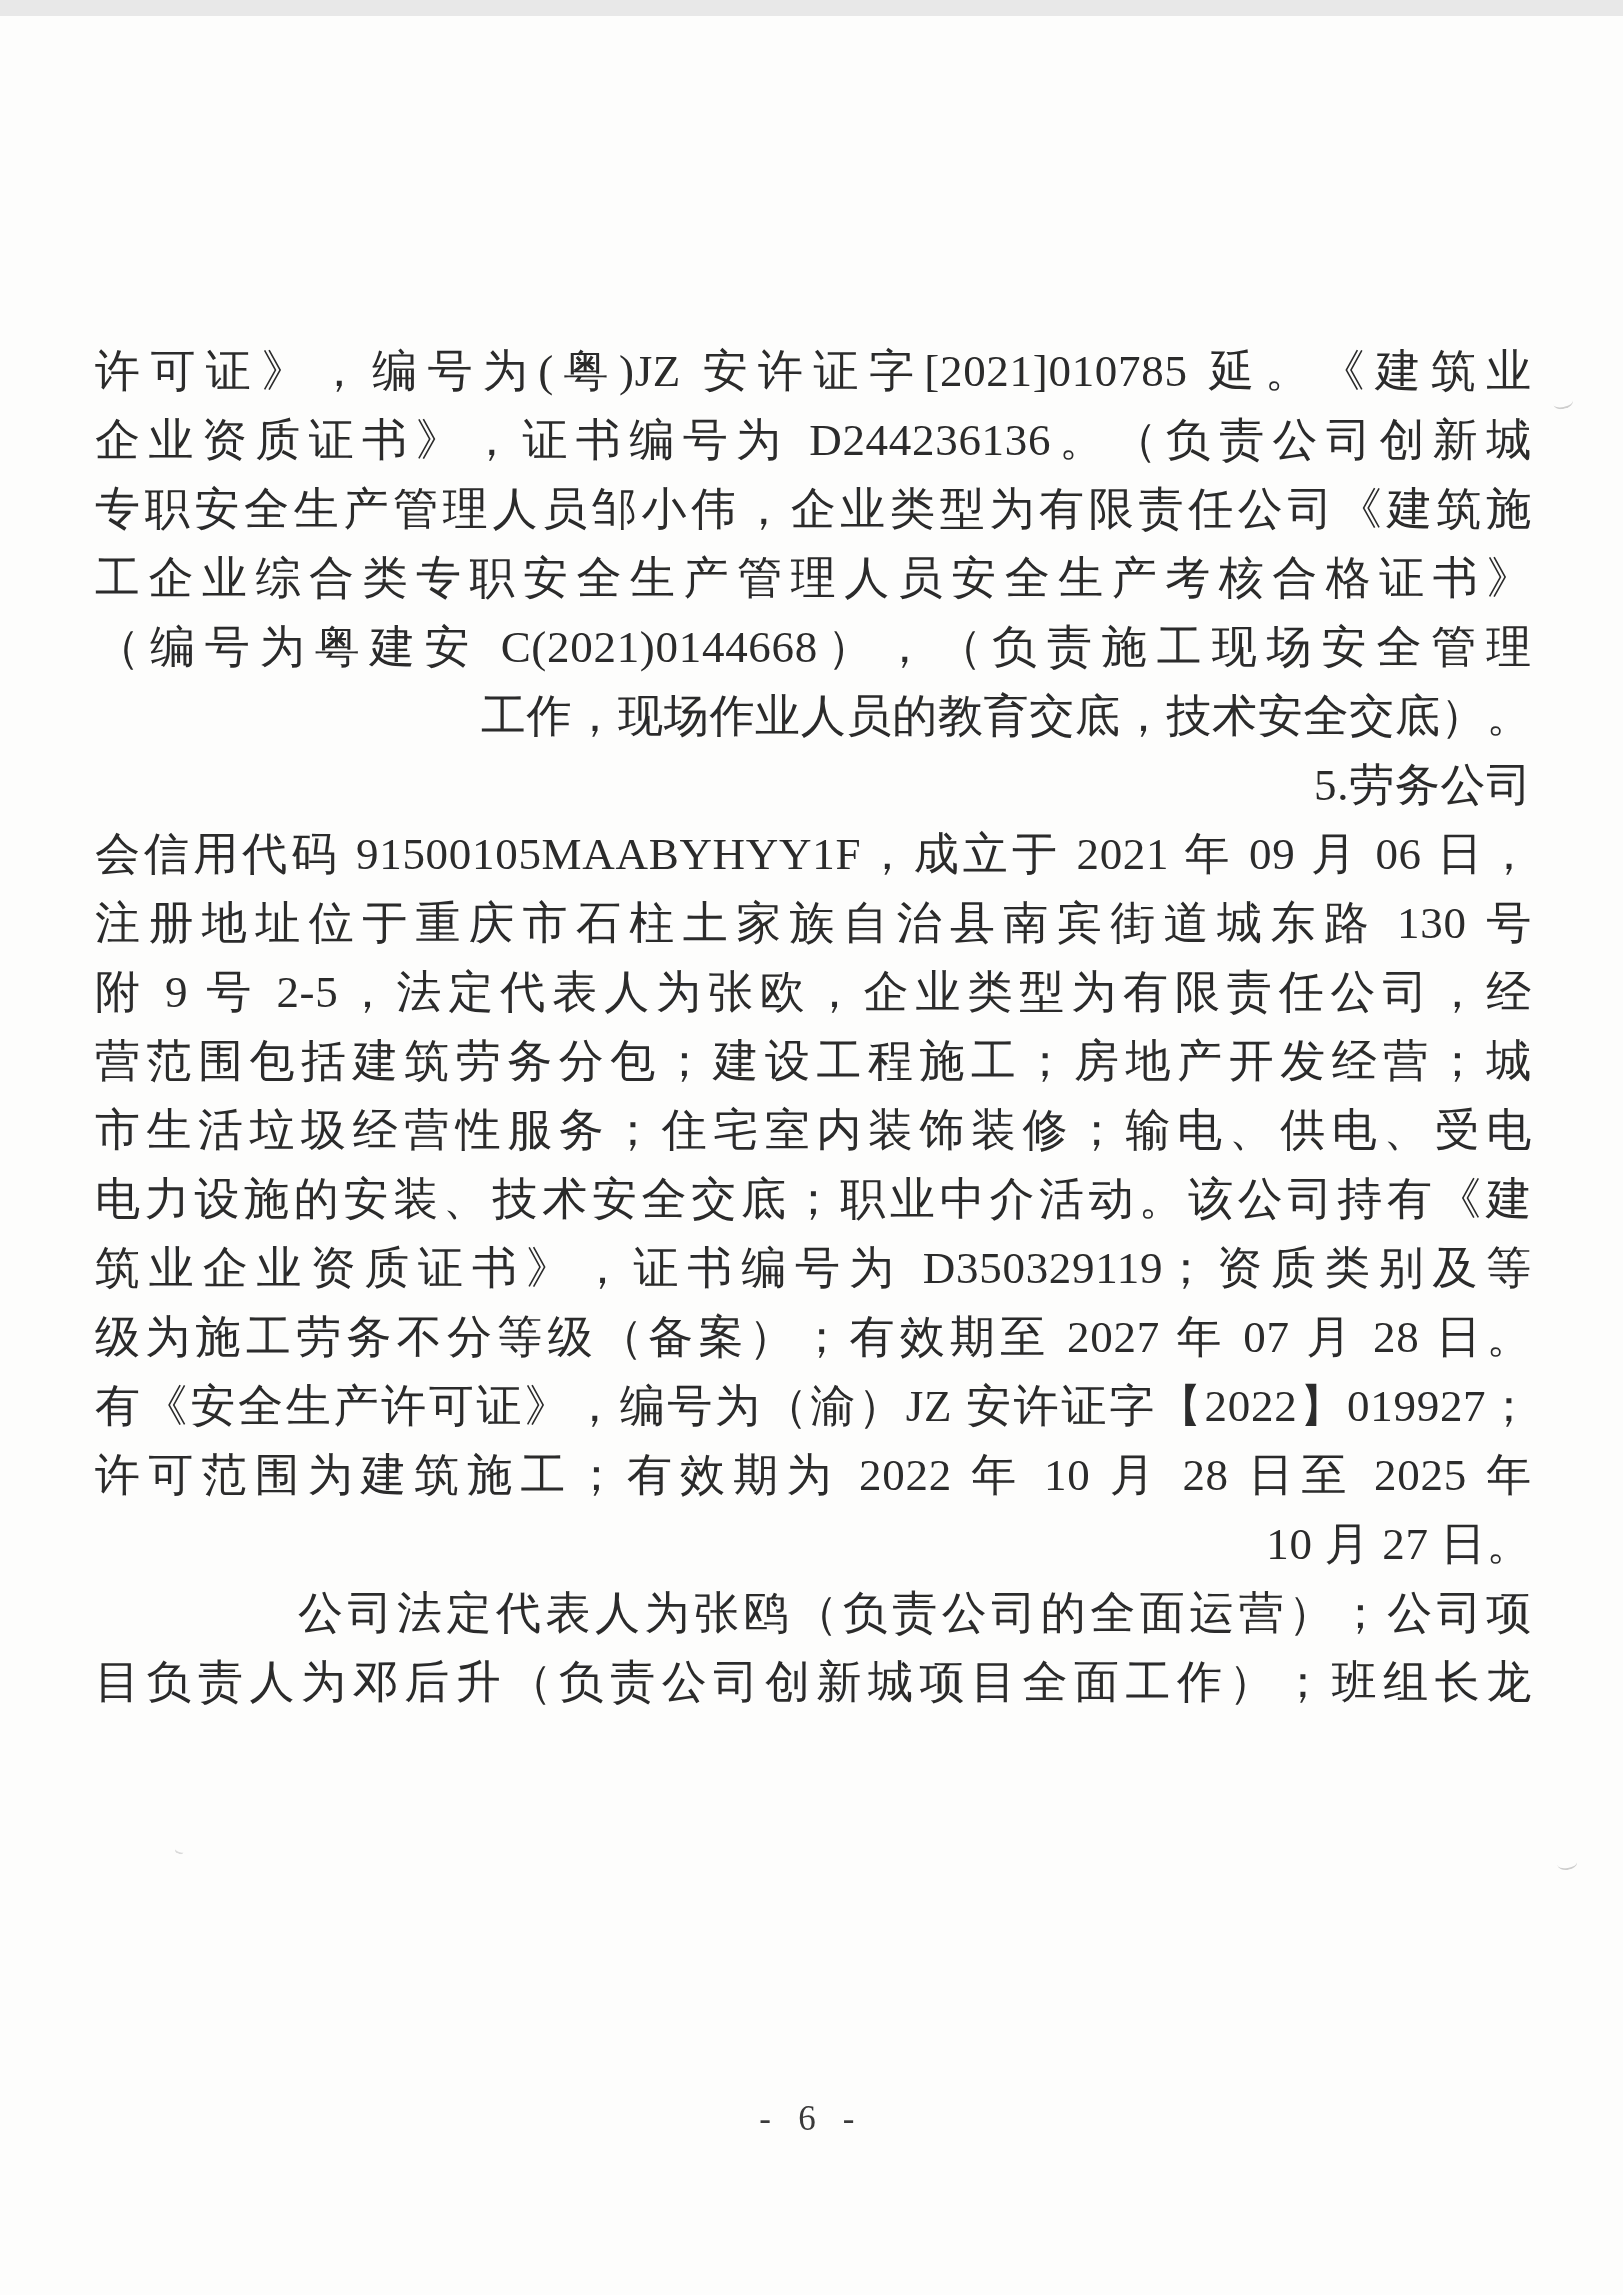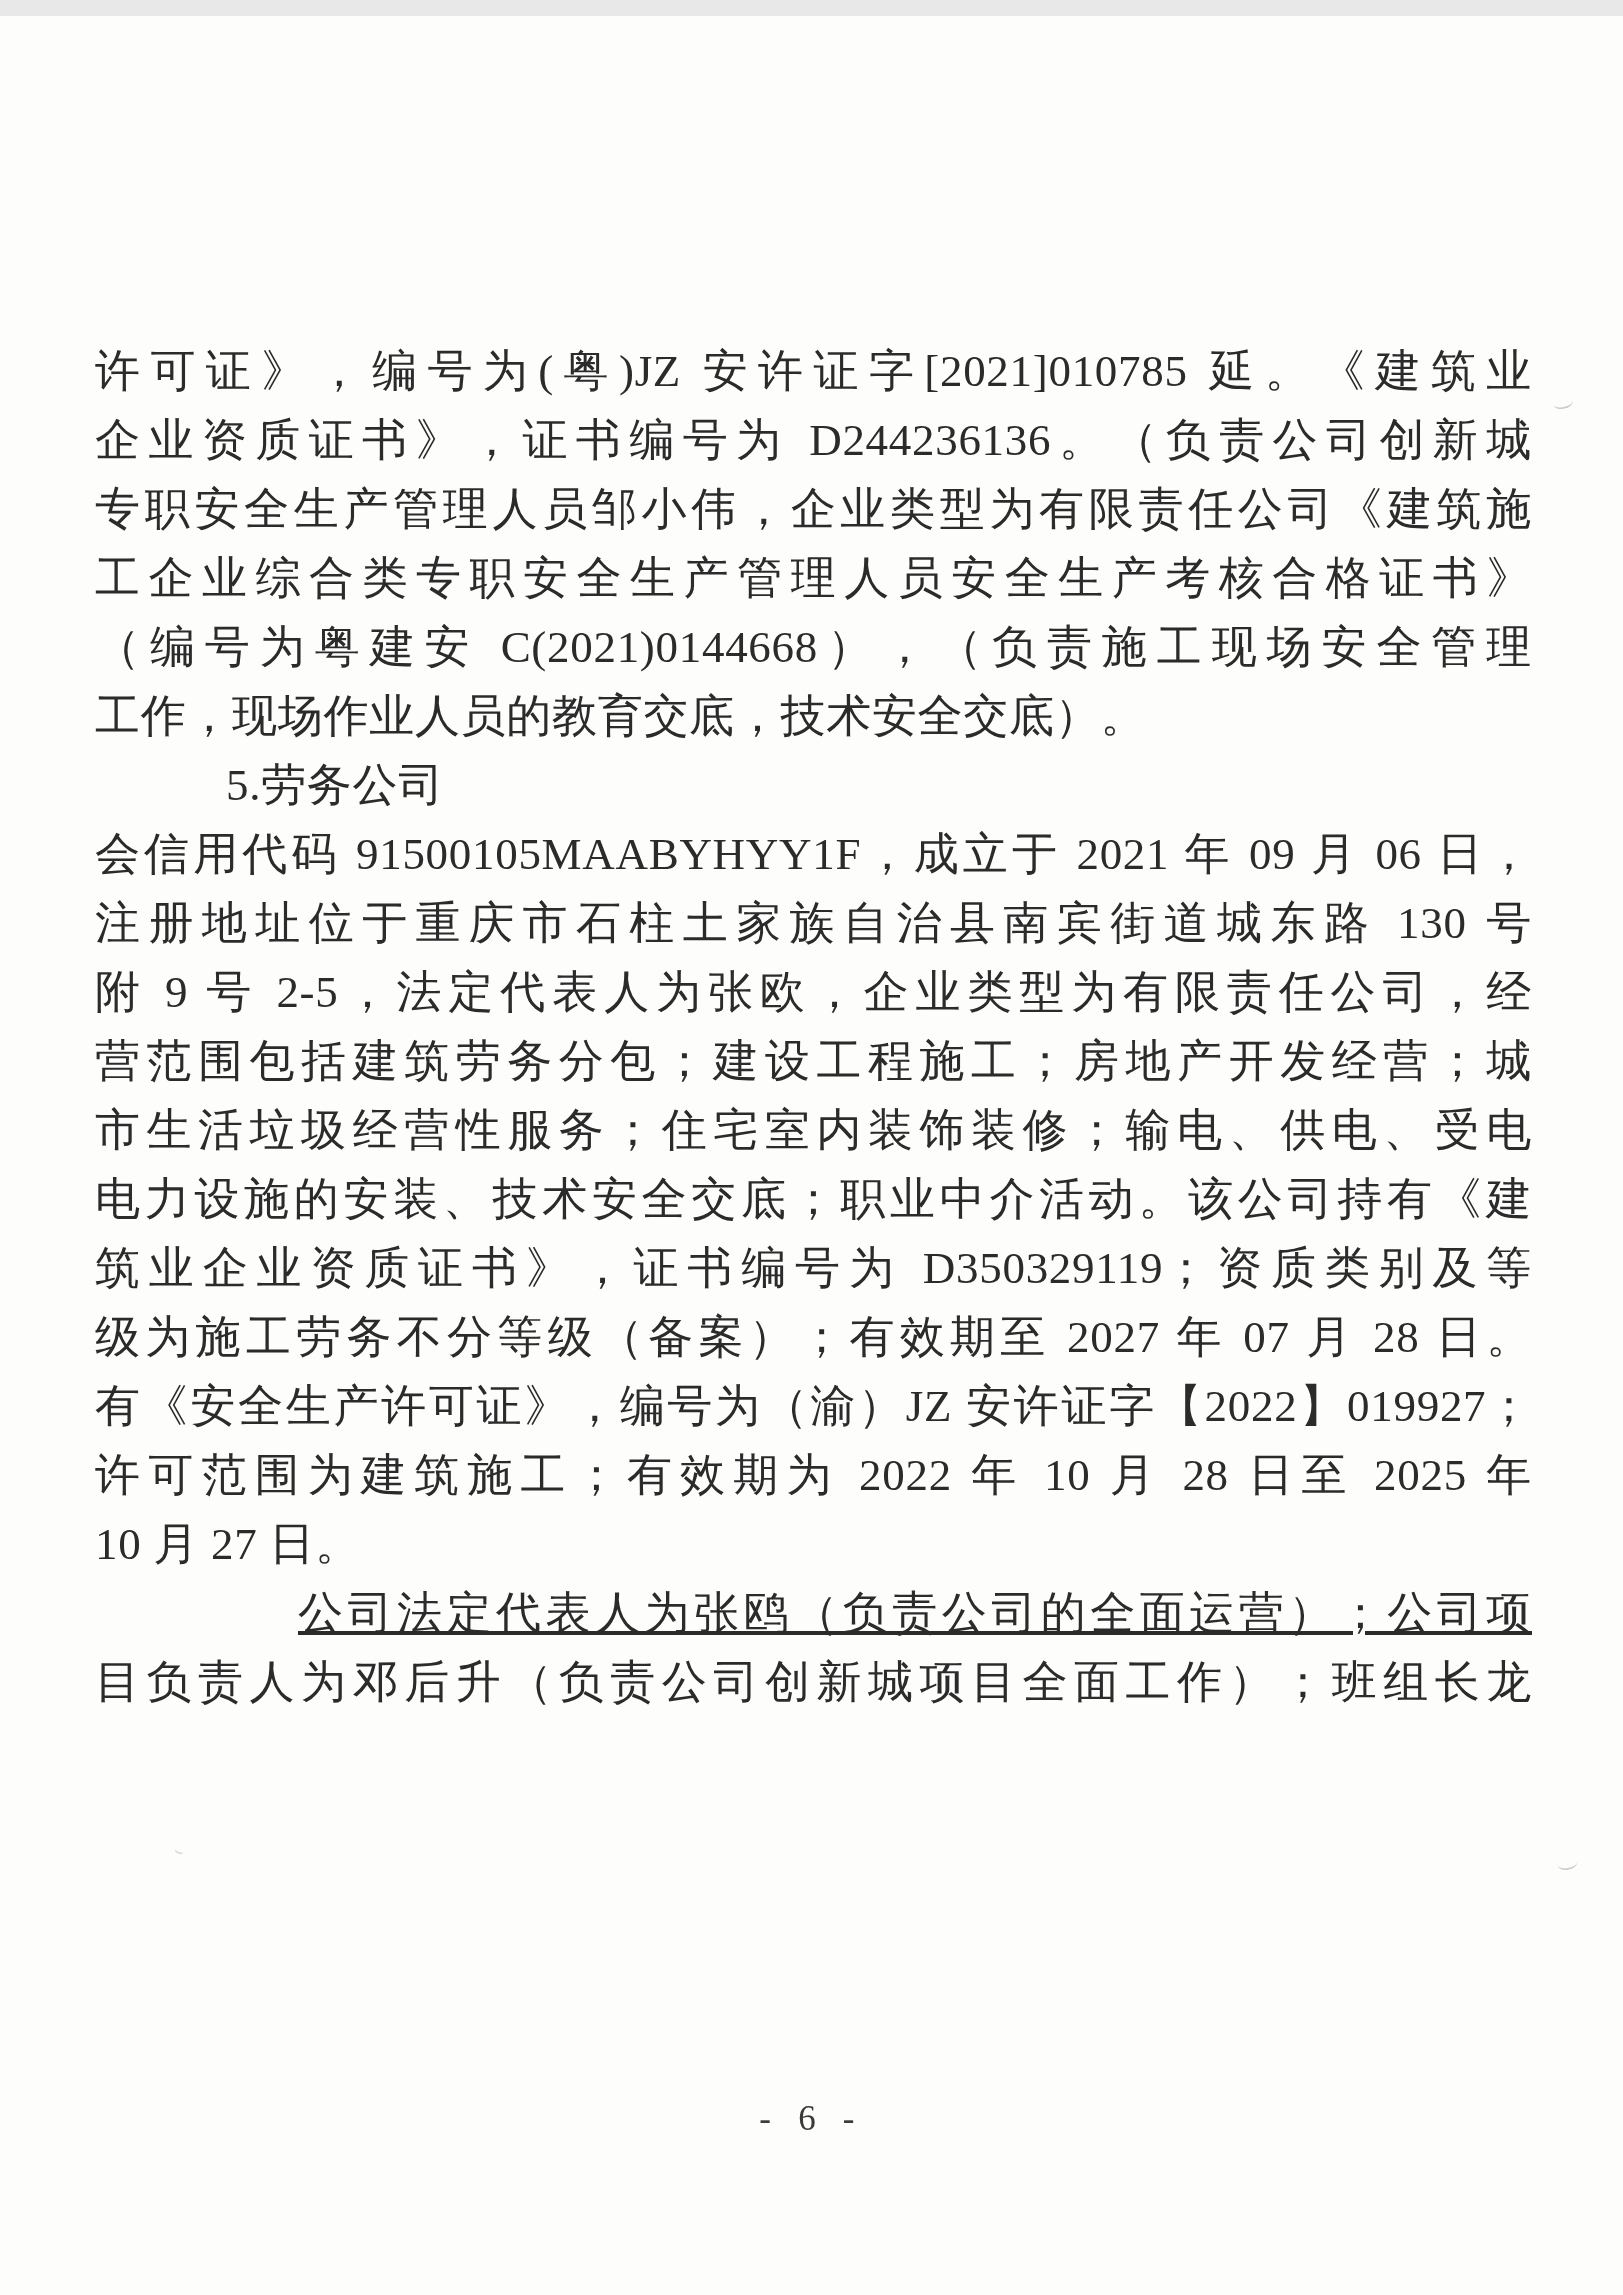--- a/index.html
+++ b/index.html
@@ -22,30 +22,30 @@
     left: 95px;
     top: 321px;
     width: 1437px;
     font-size: 45px;
   }
   .line {
     margin: 0;
     padding: 0;
     min-height: 69px;
     line-height: 69px;
-    text-align: left;
+    text-align: right;
     letter-spacing: 0.7px;
   }
   .line.fill {
     text-align: justify;
     text-align-last: justify;
     text-justify: inter-character;
   }
   .line.indent-1 { padding-left: 131px; }
-  .line.indent-2 { padding-left: 203px; text-decoration: underline; }
+  .line.indent-2 { padding-left: 203px; }
   .page-footer {
     position: absolute;
     left: 0;
     right: 0;
     top: 2083px;
     text-align: center;
   }
   .page-number {
     font-size: 35px;
     letter-spacing: 9.2px;

